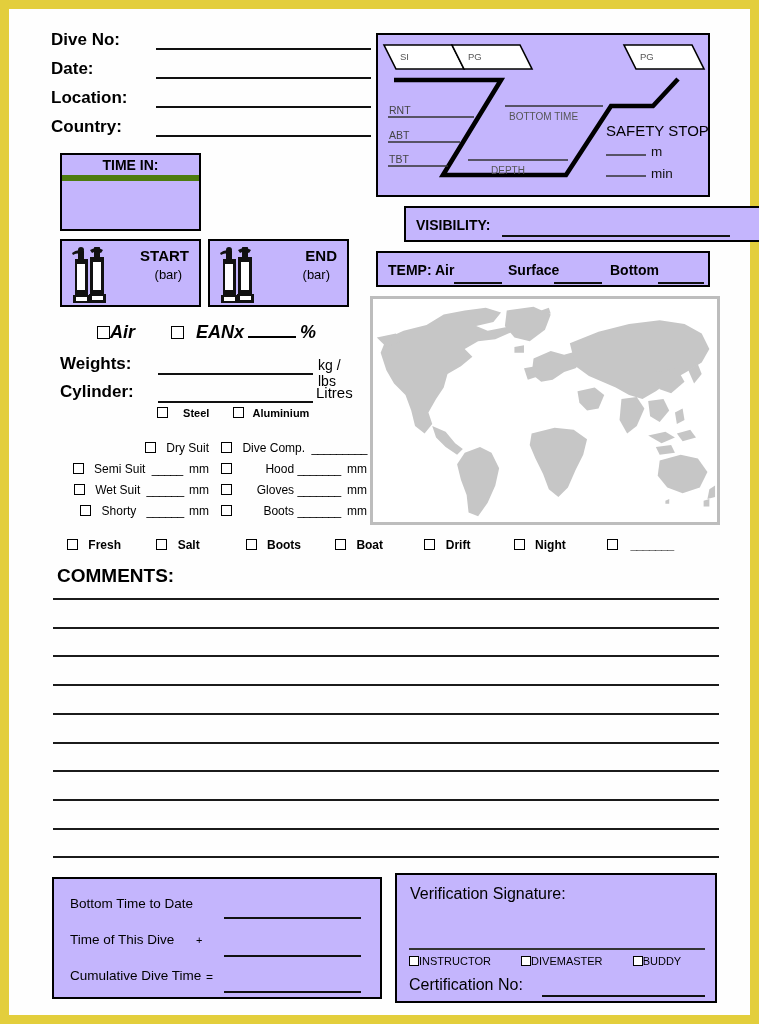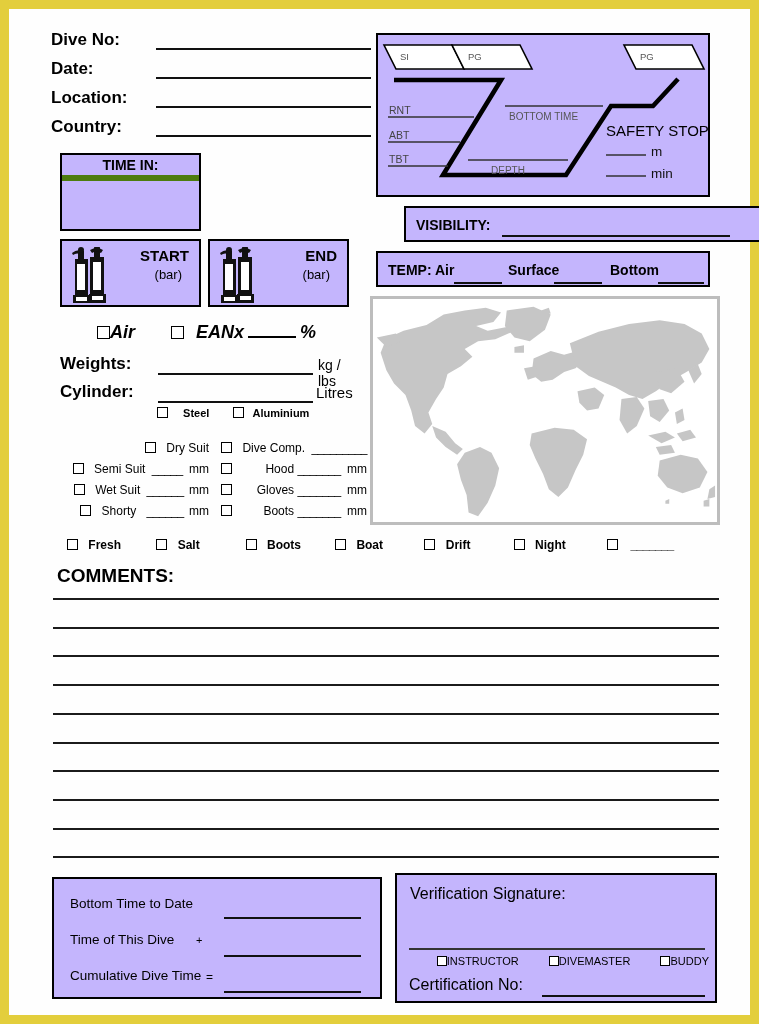--- a/index.html
+++ b/index.html
@@ -366,21 +366,21 @@
 
     <div class="abs bt-lbl" style="left:16px; top:53px;">Time of This Dive</div>
     <div class="abs" style="left:142px; top:55px; font-size:11px;">+</div>
     <div class="abs" style="left:170px; top:76px; width:137px; height:2px; background:#111;"></div>
 
     <div class="abs bt-lbl" style="left:16px; top:89px;">Cumulative Dive Time</div>
     <div class="abs" style="left:152px; top:91px; font-size:12px;">=</div>
     <div class="abs" style="left:170px; top:112px; width:137px; height:2px; background:#111;"></div>
   </div>
 
-  <div class="abs box" style="left:386px; top:864px; width:322px; height:130px;text-align:right;">
+  <div class="abs box" style="left:386px; top:864px; width:322px; height:130px;">
     <div class="abs sig-lbl" style="left:13px; top:10px;">Verification Signature:</div>
     <div class="abs" style="left:12px; top:73px; width:296px; height:2px; background:#333;"></div>
     <div class="abs vchk" style="left:12px; top:80px; width:300px;">
       <span class="cb sm"></span><span>INSTRUCTOR</span>
       <span style="display:inline-block; width:24px;"></span>
       <span class="cb sm"></span><span>DIVEMASTER</span>
       <span style="display:inline-block; width:24px;"></span>
       <span class="cb sm"></span><span>BUDDY</span>
     </div>
     <div class="abs" style="left:12px; top:101px; font-size:16px;">Certification No:</div>

